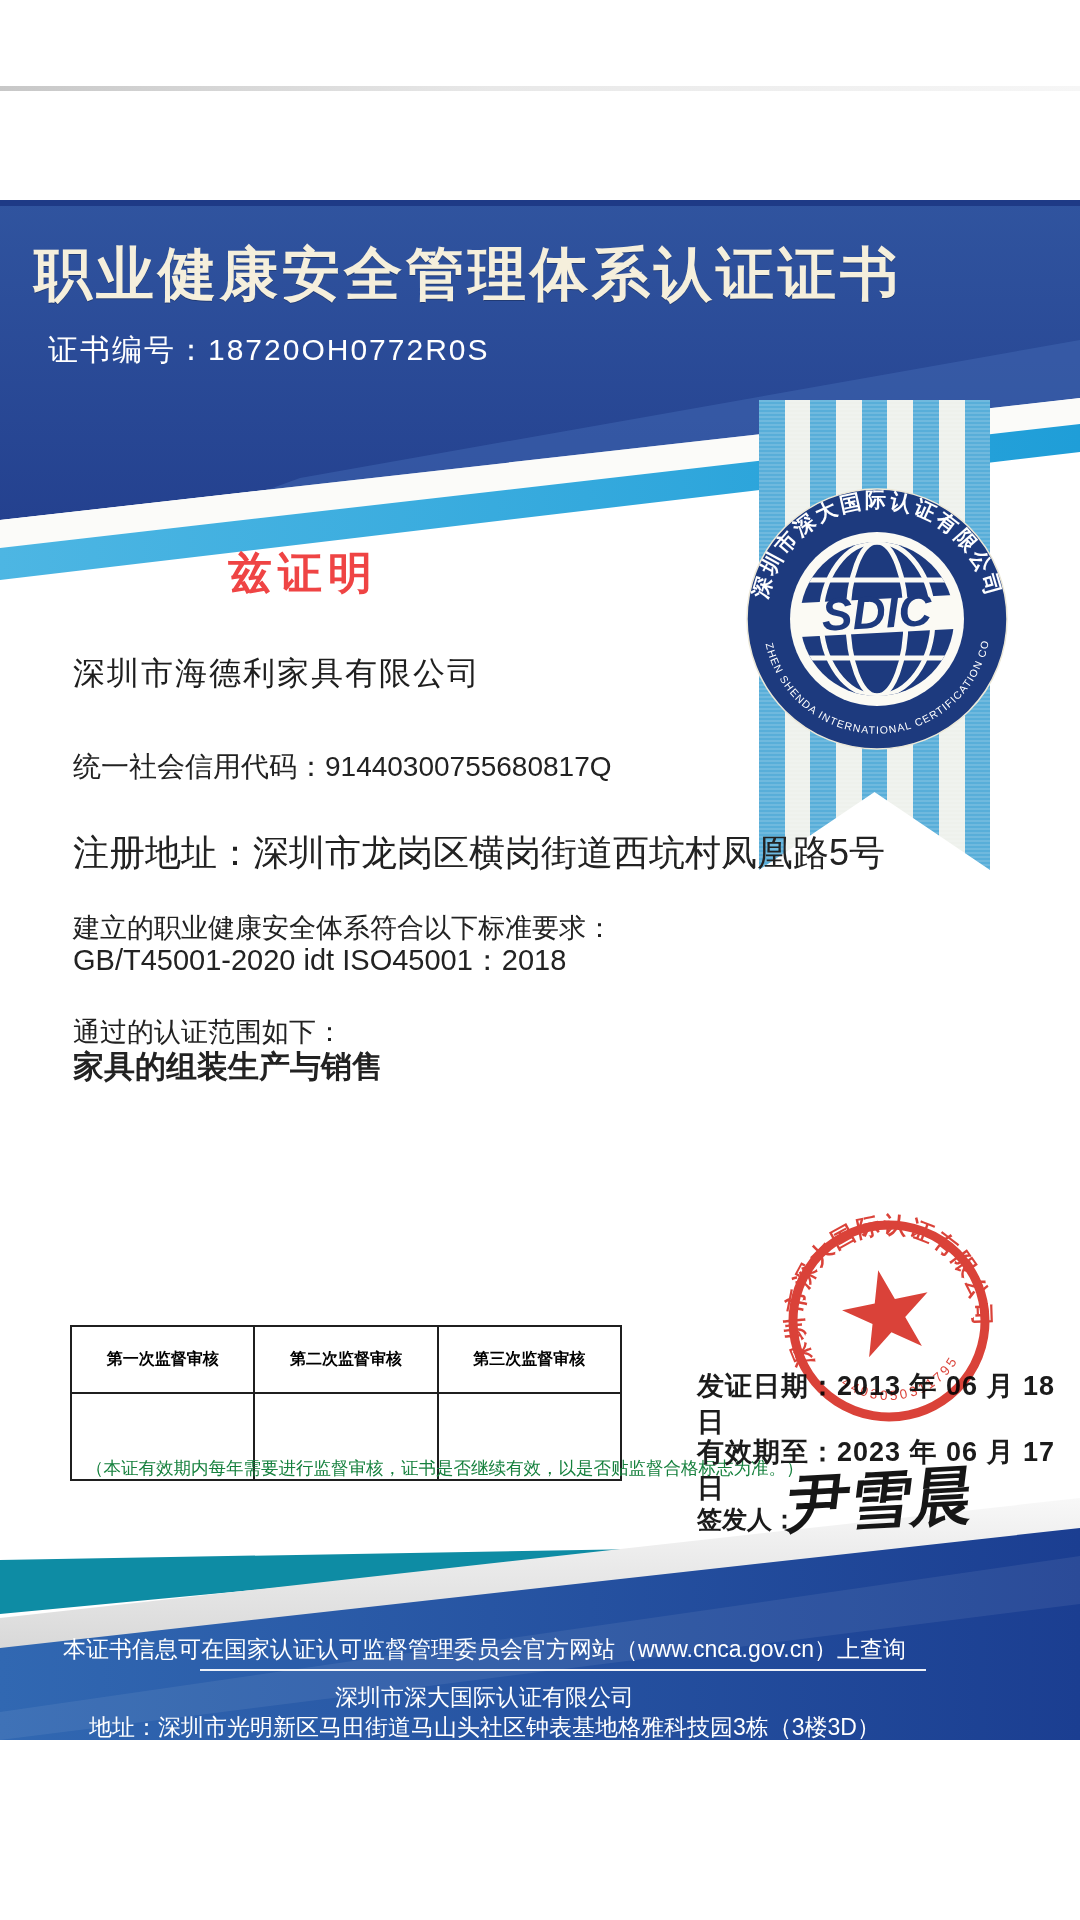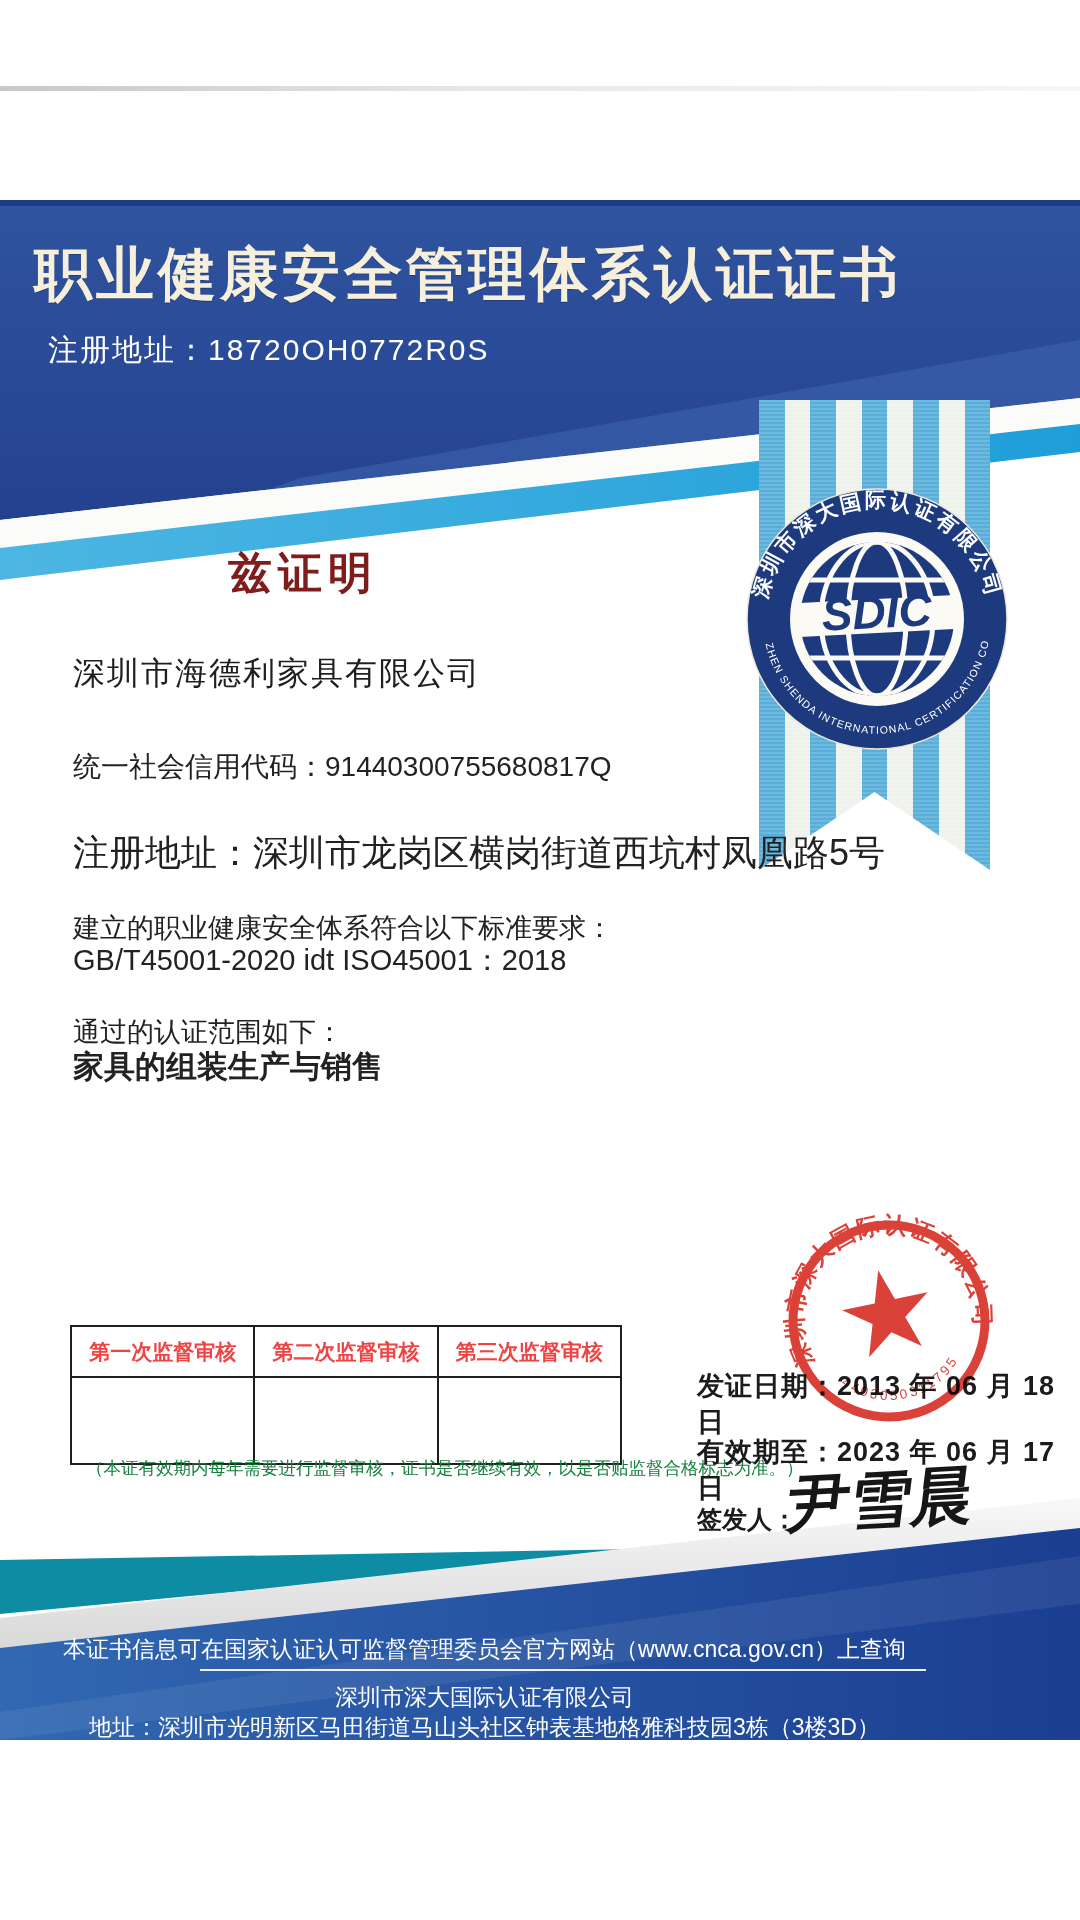--- a/index.html
+++ b/index.html
@@ -25,36 +25,36 @@
 
   
   .title{position:absolute;left:34px;top:236px;width:1010px;z-index:4;
          font-family:"DejaVu Serif",serif;font-weight:bold;font-size:58px;
          letter-spacing:4px;color:#f5efdc;text-shadow:0 1px 0 rgba(0,0,0,.25);}
   .certno{position:absolute;left:48px;top:330px;z-index:4;font-size:30px;color:#ffffff;
           letter-spacing:2px;font-weight:500;}
 
   
   .declare{position:absolute;left:228px;top:544px;z-index:4;font-size:44px;font-weight:600;
-           letter-spacing:6px;color:#7f1d1d;}
+           letter-spacing:6px;color:#ef4444;}
   .company{position:absolute;left:73px;top:652px;z-index:4;font-size:32px;color:#1f1f1f;
            letter-spacing:2px;font-weight:500;}
   .line{position:absolute;left:73px;z-index:4;color:#222222;}
   .credit{top:748px;font-size:28px;text-align:right;}
   .addr{top:829px;font-size:36px;}
   .stdintro{top:910px;font-size:27px;font-weight:500;}
   .std{top:941px;font-size:29px;}
   .scopeintro{top:1014px;font-size:27px;font-weight:400;}
   .scope{top:1046px;font-size:31px;font-weight:700;}
 
   
   .audit{position:absolute;left:70px;top:1325px;width:552px;z-index:4;
          border-collapse:collapse;table-layout:fixed;}
-  .audit th{border:2px solid #1f1f1f;height:33px;font-size:21px;font-weight:700;
-            color:#ef4444;text-align:center;padding:8px;}
+  .audit th{border:2px solid #1f1f1f;height:33px;font-size:16px;font-weight:700;
+            color:#000000;text-align:center;padding:16px;}
   .audit td{border:2px solid #1f1f1f;height:85px;padding:0;}
   .note{position:absolute;left:86px;top:1456px;z-index:4;font-size:17.5px;color:#15803d;}
 
   
   .issue-line{position:absolute;left:697px;z-index:4;font-size:27px;font-weight:700;
               color:#1b1b1b;letter-spacing:1px;}
   .issue-date{top:1368px;}
   .valid-until{top:1434px;}
   .signer{position:absolute;left:697px;top:1503px;z-index:4;font-size:25px;font-weight:600;color:#1b1b1b;}
   .signature{position:absolute;left:788px;top:1458px;z-index:4;font-size:62px;color:#161616;
@@ -137,21 +137,21 @@
     <text font-size="21" font-weight="600" fill="#ffffff" letter-spacing="3" font-family="Liberation Sans, sans-serif">
       <textPath href="#bTop" startOffset="50%" text-anchor="middle">深圳市深大国际认证有限公司</textPath>
     </text>
     <text font-size="10.5" fill="#ffffff" letter-spacing="1.2" font-family="Liberation Sans, sans-serif">
       <textPath href="#bBot" startOffset="50%" text-anchor="middle">SHENZHEN SHENDA INTERNATIONAL CERTIFICATION CO.,LTD</textPath>
     </text>
   </svg>
 
   <div class="title">职业健康安全管理体系认证证书</div>
   <div class="certno">
-    <span>注册地址：</span><span>18720OH0772R0S</span>
+    <span>证书编号：</span><span>18720OH0772R0S</span>
   </div>
 
   <div class="declare">兹证明</div>
   <div class="company">深圳市海德利家具有限公司</div>
   <div class="line credit">统一社会信用代码：91440300755680817Q</div>
   <div class="line addr">注册地址：深圳市龙岗区横岗街道西坑村凤凰路5号</div>
   <div class="line stdintro">建立的职业健康安全体系符合以下标准要求：</div>
   <div class="line std">GB/T45001-2020 idt ISO45001：2018</div>
   <div class="line scopeintro">通过的认证范围如下：</div>
   <div class="line scope">家具的组装生产与销售</div>

